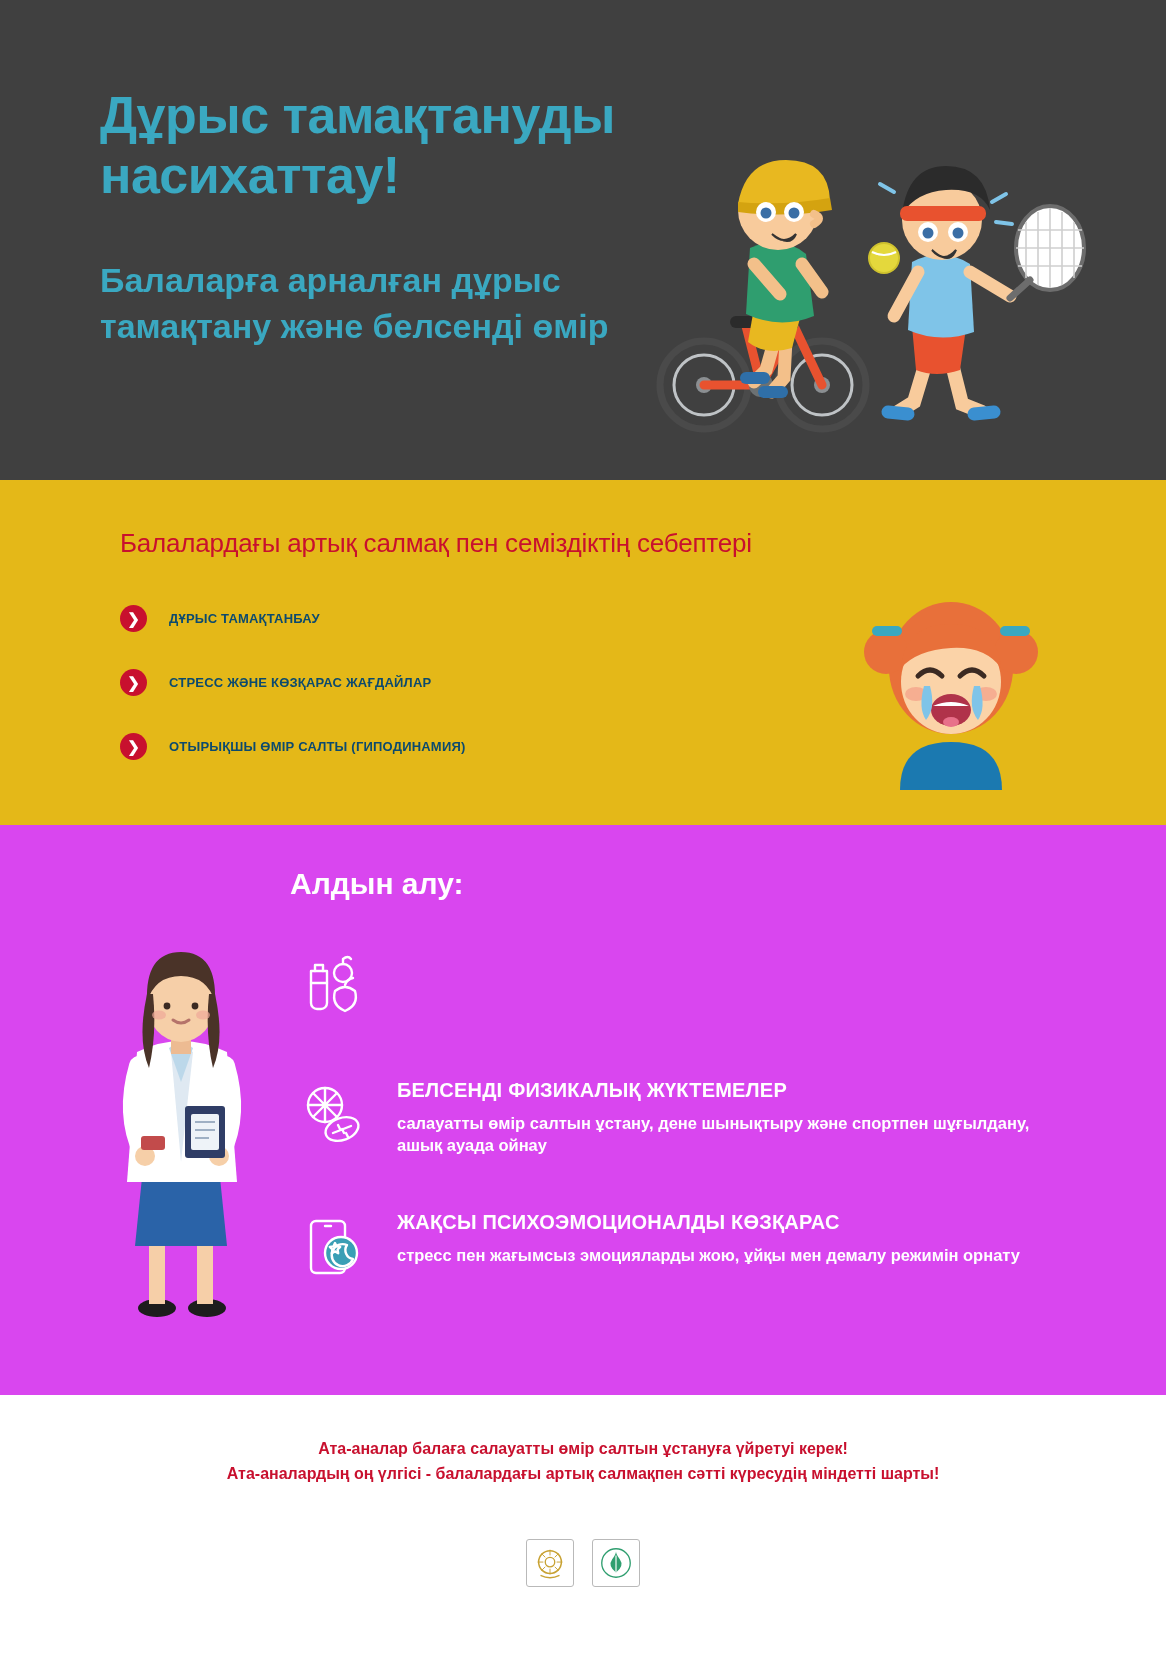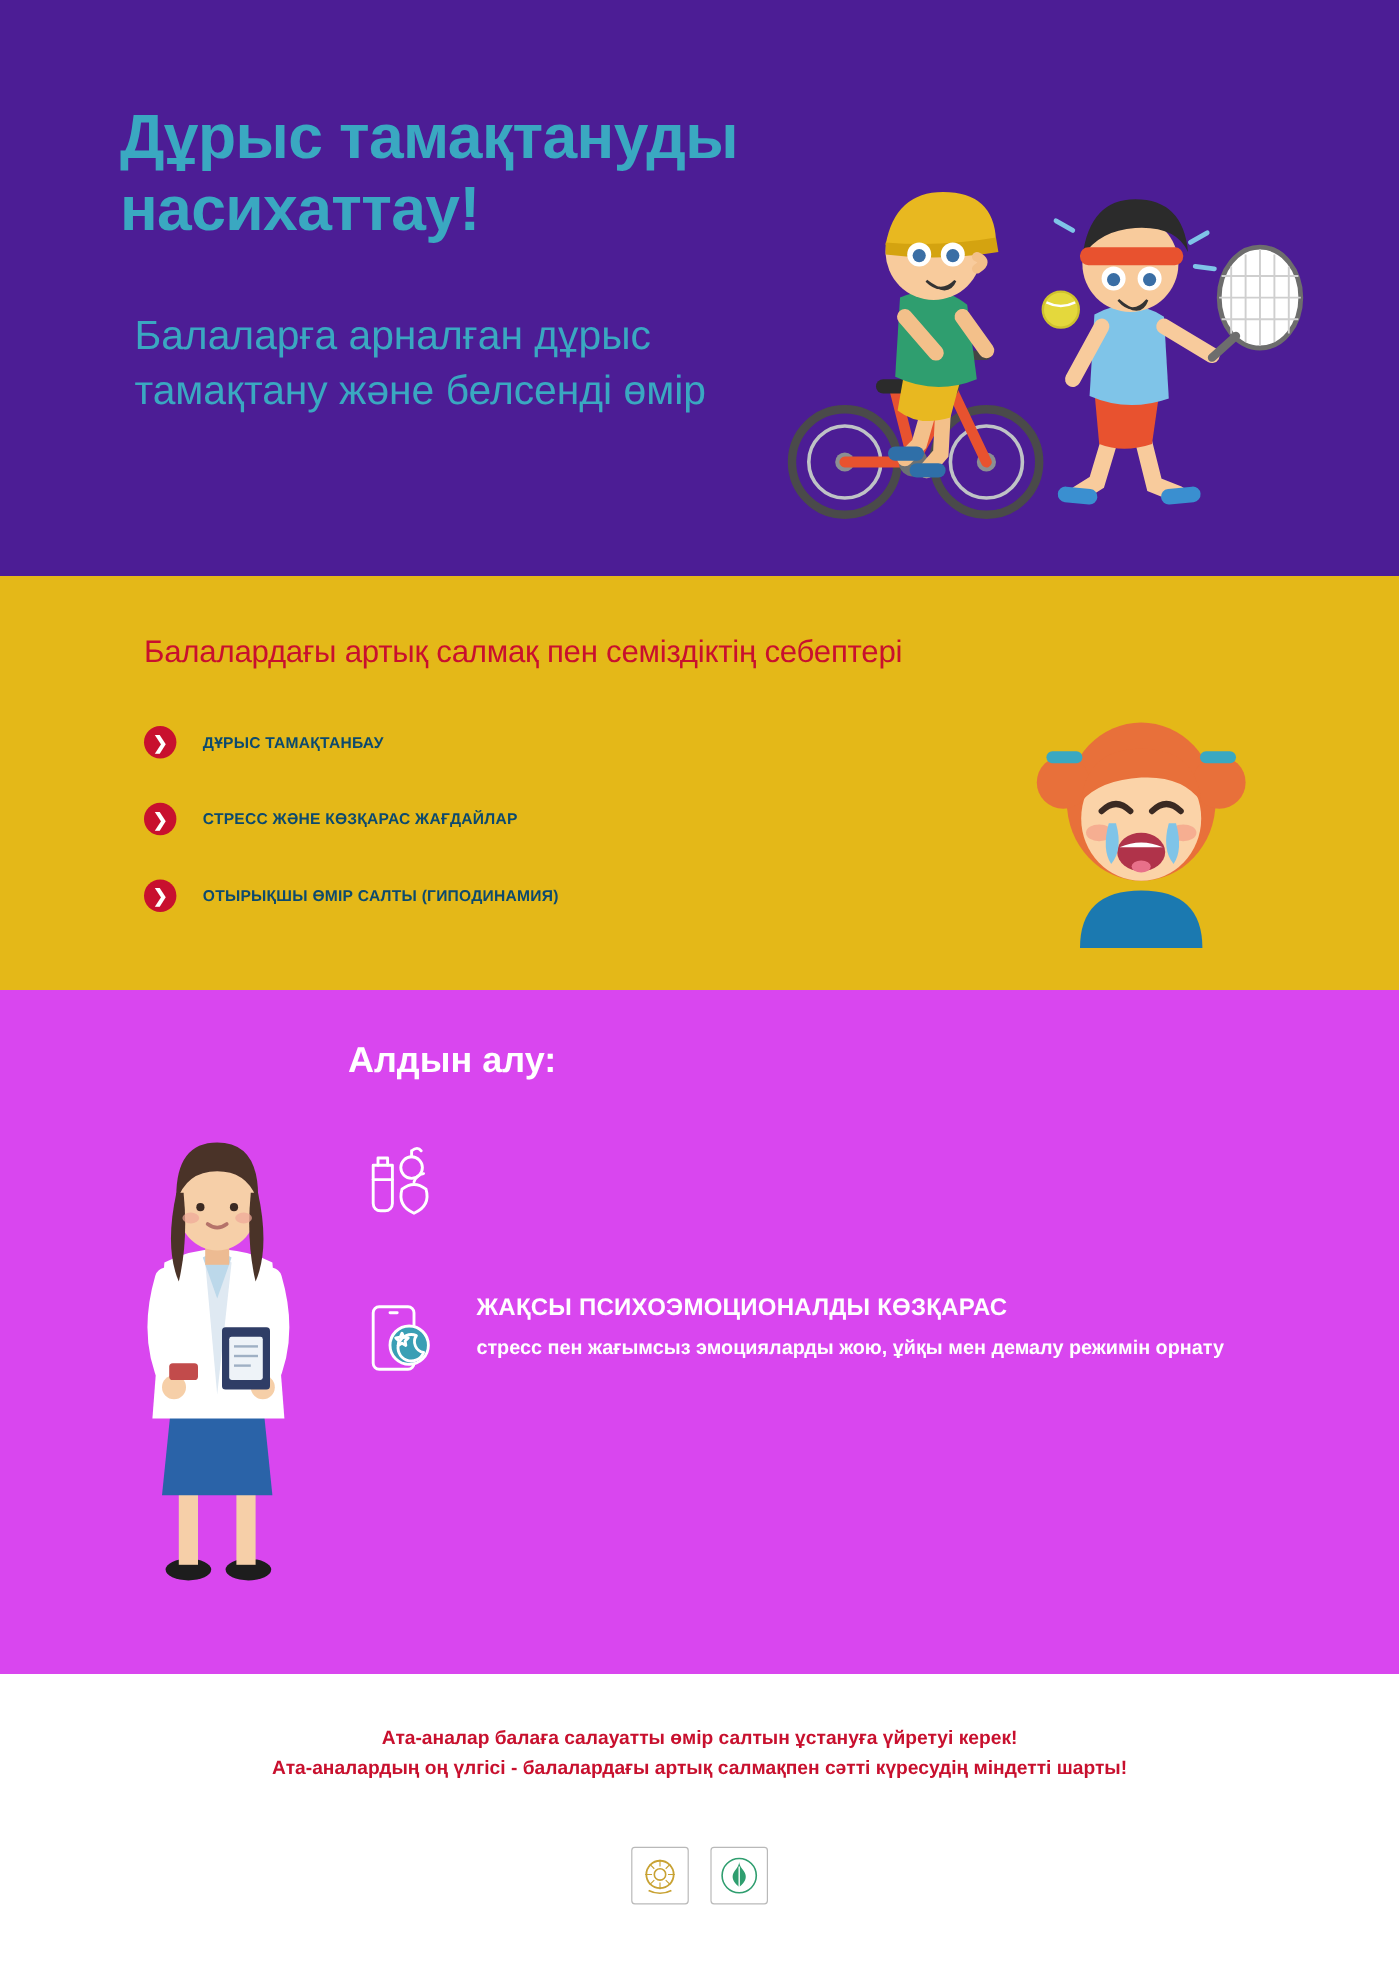--- a/index.html
+++ b/index.html
@@ -12,39 +12,39 @@
     background: #ffffff;
     font-family: "Liberation Sans", sans-serif;
     overflow: hidden;
     position: relative;
   }
 
   
   .header {
     position: relative;
     height: 480px;
-    background: #4c1d95;
+    background: #404040;
     box-sizing: border-box;
     padding: 85px 0 0 100px;
   }
   .title {
     color: #3aa8c1;
     font-size: 52px;
     font-weight: bold;
     line-height: 1.16;
     letter-spacing: -0.5px;
     max-width: 560px;
     margin: 0;
   }
   .subtitle {
     color: #3aa8c1;
     font-size: 34px;
-    font-weight: normal;
+    font-weight: bold;
     line-height: 1.35;
-    margin: 52px 0 0 12px;
+    margin: 52px 0 0 0;
     max-width: 520px;
   }
 
   
   .kids {
     position: absolute;
     right: 60px;
     top: 130px;
     width: 480px;
     height: 320px;
@@ -388,20 +388,34 @@
           <path d="M20 22 v-6 h8 v6"></path>
           <path d="M16 34 h16"></path>
           <circle cx="48" cy="24" r="9"></circle>
           <path d="M48 15 v-5 M48 10 q5 -4 8 0"></path>
           <path d="M40 42 q10 -8 20 0 q4 14 -10 20 q-14 -6 -10 -20 z"></path>
           <path d="M50 36 q2 -6 8 -7"></path>
         </svg>
       </div>
     </div>
 
+    <div class="prev-item">
+      <div class="prev-icon">
+        <svg viewBox="0 0 76 76" width="76" height="76" fill="none" stroke="#ffffff" stroke-width="2.4" stroke-linecap="round" stroke-linejoin="round">
+          <circle cx="30" cy="28" r="17"></circle>
+          <path d="M13 28 h34 M30 11 v34 M18 16 q12 12 24 24 M42 16 q-12 12 -24 24"></path>
+          <ellipse cx="47" cy="52" rx="17" ry="11" transform="rotate(-20 47 52)"></ellipse>
+          <path d="M38 56 l18 -7 M43 48 l2 4 M47 52 l2 4 M51 56 l2 4"></path>
+        </svg>
+      </div>
+      <div class="prev-body">
+        <p class="prev-title">БЕЛСЕНДІ ФИЗИКАЛЫҚ ЖҮКТЕМЕЛЕР</p>
+        <p class="prev-desc">салауатты өмір салтын ұстану, дене шынықтыру және спортпен шұғылдану, ашық ауада ойнау</p>
+      </div>
+    </div>
 
     <div class="prev-item">
       <div class="prev-icon">
         <svg viewBox="0 0 76 76" width="76" height="76" fill="none" stroke="#ffffff" stroke-width="2.4" stroke-linecap="round" stroke-linejoin="round">
           <rect x="16" y="12" width="34" height="52" rx="5"></rect>
           <path d="M30 17 h6"></path>
           <circle cx="46" cy="44" r="16" fill="#3a9fb5"></circle>
           <path d="M52 36 a11 11 0 1 0 6 14 a9 9 0 0 1 -6 -14 z"></path>
           <path d="M40 34 l1.6 3.4 l3.6 .5 l-2.6 2.6 l.6 3.7 l-3.2 -1.8 l-3.2 1.8 l.6 -3.7 l-2.6 -2.6 l3.6 -.5 z"></path>
         </svg>

